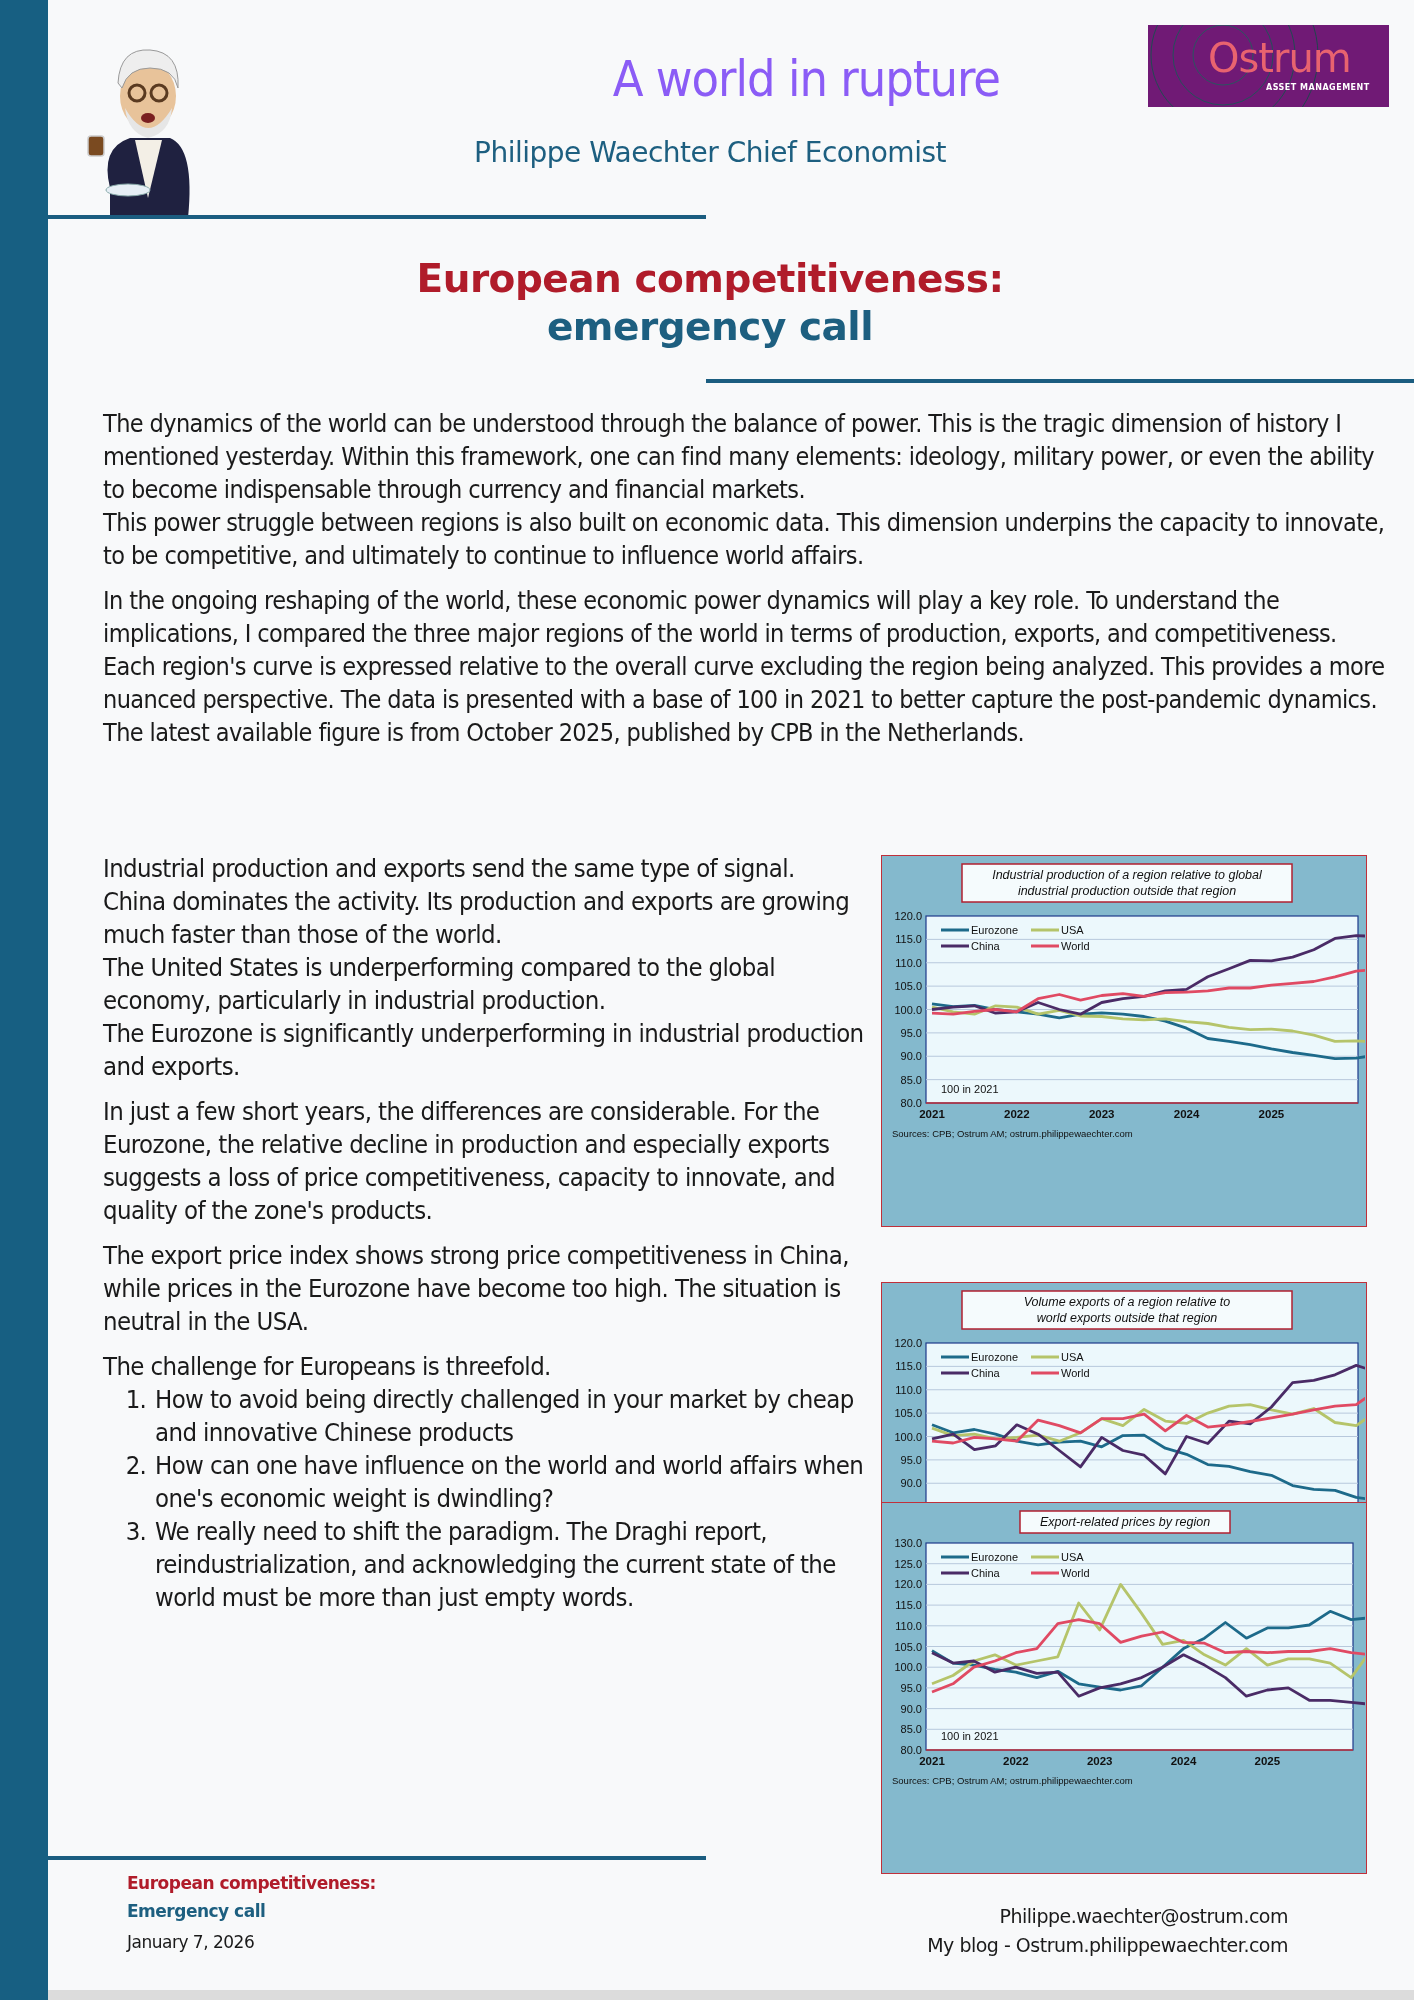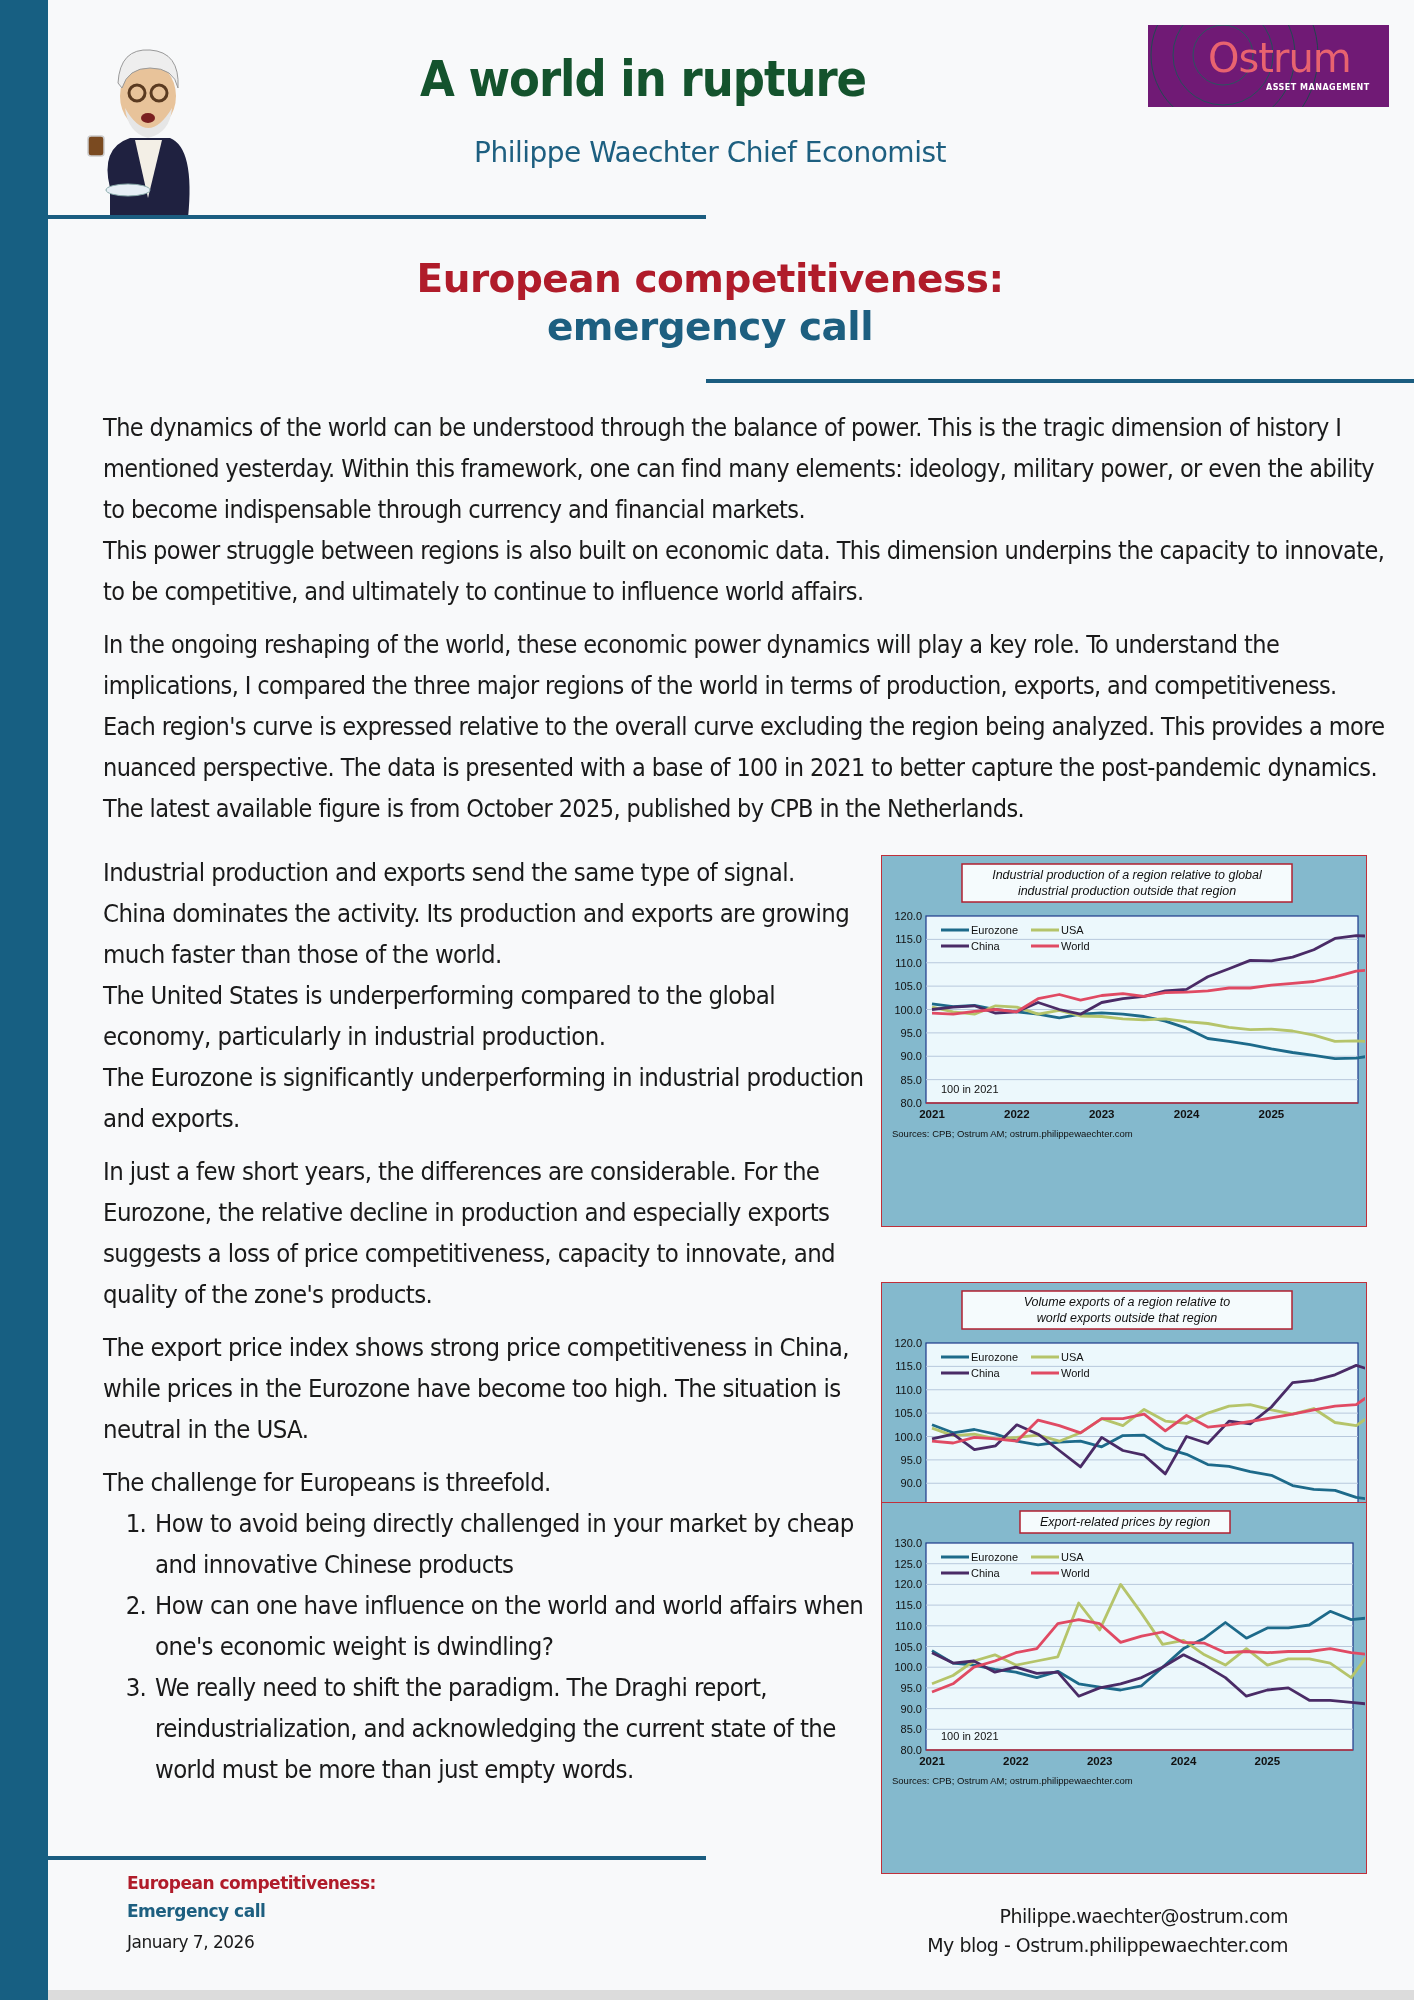--- a/index.html
+++ b/index.html
@@ -1,28 +1,28 @@
 <!DOCTYPE html>
 <html><head>
 <meta charset="utf-8">
 <style>
   html, body { margin:0; padding:0; }
   body { width:1414px; height:2000px; background:#f8f9fa; position:relative; overflow:hidden; font-family:"DejaVu Sans", sans-serif; color:#1a1a1a; }
   .left-bar { position:absolute; left:0; top:0; width:48px; height:2000px; background:#175f82; }
   .bottom-band { position:absolute; left:48px; right:0; bottom:0; height:10px; background:#dcdcdc; }
   .hr { position:absolute; height:4px; background:#1b5d80; }
   .avatar { position:absolute; left:70px; top:38px; width:140px; height:180px; }
-  .title { position:absolute; left:420px; width:580px; top:50px; text-align:left; font-family:"DejaVu Sans Condensed","DejaVu Sans", sans-serif; font-weight:bold; font-size:50px; color:#14532d; letter-spacing:-1px; }
+  .title { position:absolute; left:420px; width:580px; top:50px; text-align:right; font-family:"DejaVu Sans Condensed","DejaVu Sans", sans-serif; font-weight:normal; font-size:50px; color:#8b5cf6; letter-spacing:-1px; }
   .subtitle { position:absolute; left:420px; width:580px; top:136px; text-align:center; font-size:28px; color:#1d5f80; letter-spacing:-0.5px; }
   .logo { position:absolute; left:1148px; top:25px; width:241px; height:82px; background:#701a75; overflow:hidden; }
   .logo-text { position:absolute; left:60px; top:10px; font-size:40px; color:#e8636f; letter-spacing:-1px; font-family:"DejaVu Sans", sans-serif; }
   .logo-sub { position:absolute; left:118px; top:58px; font-size:8px; color:#fff; font-weight:bold; letter-spacing:0.5px; }
   .h1a { position:absolute; left:300px; width:820px; top:256px; text-align:center; font-size:39px; font-weight:bold; color:#b01c2a; letter-spacing:-0.5px; }
   .h1b { position:absolute; left:300px; width:820px; top:304px; text-align:center; font-size:39px; font-weight:bold; color:#1d5f80; letter-spacing:-0.5px; }
-  .body-text { position:absolute; font-size:25px; line-height:41px; color:#1a1a1a; letter-spacing:-0.6px; font-family:"DejaVu Sans Condensed","DejaVu Sans", sans-serif; }
+  .body-text { position:absolute; font-size:25px; line-height:33px; color:#1a1a1a; letter-spacing:-0.6px; font-family:"DejaVu Sans Condensed","DejaVu Sans", sans-serif; }
   .body-text p { margin:0 0 12px 0; }
   .col-text { font-size:25.5px; }
   ol { margin:0; padding-left:50px; }
   ol li { padding-left:2px; }
   .chart-box { position:absolute; left:881px; width:486px; height:372px; background:#84b9cd; border:1.5px solid #c0303a; box-sizing:border-box; }
   .chart-box svg { position:absolute; left:0; top:0; }
   .foot-red { position:absolute; left:127px; top:1873px; font-size:17px; font-weight:bold; color:#b01c2a; letter-spacing:-0.5px; }
   .foot-blue { position:absolute; left:127px; top:1901px; font-size:17px; font-weight:bold; color:#1d5f80; letter-spacing:-0.5px; }
   .foot-date { position:absolute; left:127px; top:1932px; font-size:17px; color:#1a1a1a; letter-spacing:-0.5px; }
   .foot-email { position:absolute; right:126px; top:1905px; font-size:19px; color:#1a1a1a; text-align:left; letter-spacing:-0.5px; }

